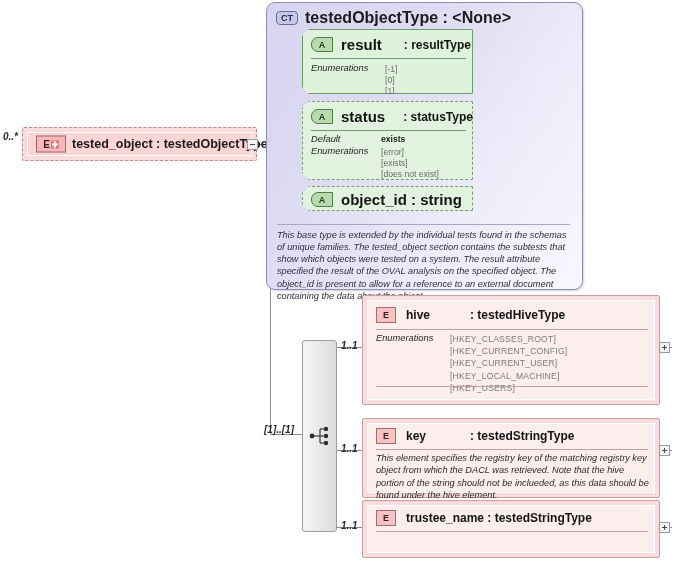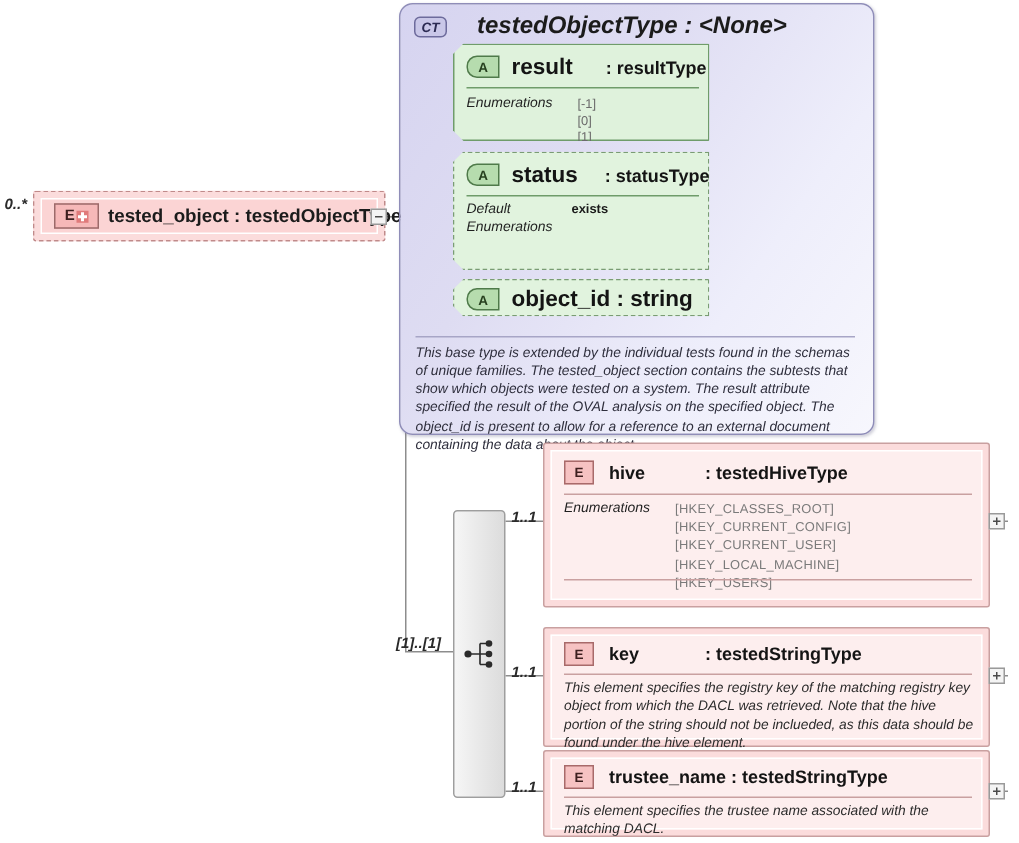--- a/index.html
+++ b/index.html
@@ -132,22 +132,21 @@
     background: linear-gradient(125deg, #d6d4f0 0%, #dedcf2 35%, #eeeefb 70%, #f7f7fd 100%);
     border: 1px solid #8f8db8;
     border-radius: 9px;
     box-shadow: 1px 1px 2px rgba(120,120,150,0.35);
   }
   .ct-head {
     position: absolute;
     left: 9px; top: 6px;
     display: flex;
     align-items: center;
-    gap: 20px;
-    font-style: italic;
+    gap: 7px;
   }
   .ct-badge {
     width: 22px; height: 14px;
     border: 1px solid #6d6b9c;
     border-radius: 4px;
     background: #c9c7e8;
     box-sizing: border-box;
     display: flex;
     align-items: center;
     justify-content: center;
@@ -393,20 +392,23 @@
     <div class="attr-box optional" style="left:35px; top:98px; width:171px; height:79px;">
       <div class="attr-head">
         <span class="badge-a">A</span>
         <span class="attr-name">status</span>
         <span class="attr-type" style="margin-left:18px;">: statusType</span>
       </div>
       <div class="attr-rule" style="left:8px; top:28px; width:155px;"></div>
       <div class="facet-label" style="left:8px; top:32px;">Default</div>
       <div class="facet-values strong" style="left:78px; top:32px;">exists</div>
       <div class="facet-label" style="left:8px; top:44px;">Enumerations</div>
+      <div class="facet-values" style="left:78px; top:45px;">[error]
+[exists]
+[does not exist]</div>
     </div>
 
     <div class="attr-box optional" style="left:35px; top:183px; width:171px; height:25px;">
       <div class="attr-head" style="top:4px;">
         <span class="badge-a">A</span>
         <span class="attr-name">object_id : string</span>
       </div>
     </div>
 
     <div class="ct-desc" style="left:10px; top:221px; width:293px;">This base type is extended by the individual tests found in the schemas of unique families.  The tested_object section contains the subtests that show which objects were tested on a system. The result attribute specified the result of the OVAL analysis on the specified object. The object_id is present to allow for a reference to an external document containing the data about the object.</div>
@@ -472,21 +474,20 @@
 
   <div class="card-label" style="left:341px; top:520px;">1..1</div>
 
   <div class="elem-box" style="left:362px; top:500px; width:298px; height:58px;">
     <div class="inner">
       <div class="elem-head" style="left:8px; top:3px;">
         <span class="badge-e2">E</span>
         <span class="elem-name">trustee_name : testedStringType</span>
       </div>
       <div class="elem-rule" style="left:8px; top:25px; width:272px;"></div>
-      <div class="elem-desc" style="left:8px; top:28px; width:278px;">This element specifies the trustee name associated with the matching DACL.</div>
     </div>
   </div>
   <div class="toggle" style="left:659px; top:522px;">
     <div class="bar-h"></div>
     <div class="bar-v"></div>
   </div>
 
 </div>
 
 </body></html>

